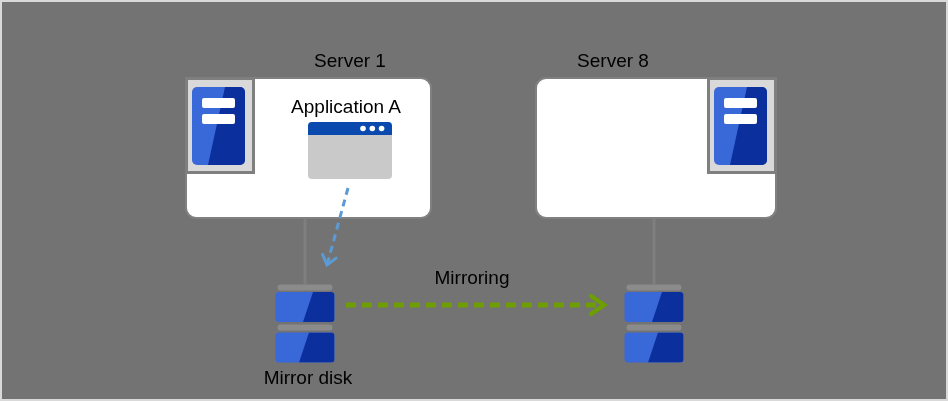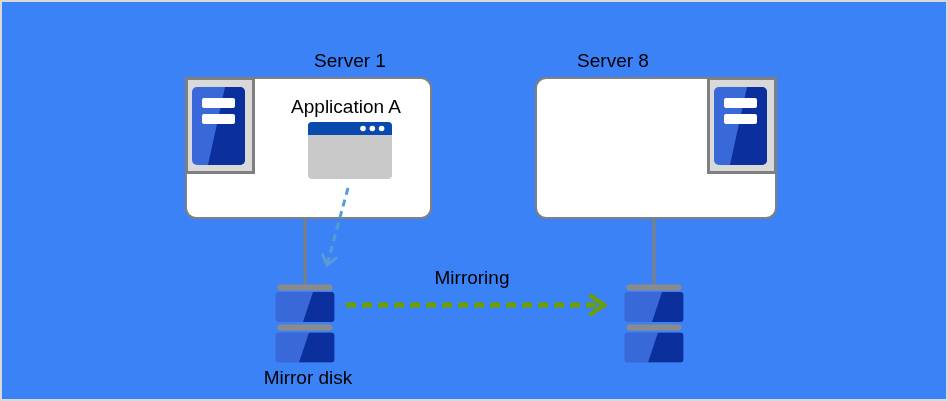--- a/index.html
+++ b/index.html
@@ -1,21 +1,21 @@
 <!DOCTYPE html>
 <html><head>
 <meta charset="utf-8">
 <style>
   html,body { margin:0; padding:0; background:#ffffff; }
   .canvas {
     position: relative;
     width: 948px;
     height: 401px;
     box-sizing: border-box;
-    background: #3b82f6;
+    background: #737373;
     border: 2px solid #d9d9d9;
     font-family: "Liberation Sans", sans-serif;
     color: #000000;
     overflow: hidden;
   }
   .abs { position: absolute; }
   .label {
     position: absolute;
     transform: translateX(-50%);
     font-size: 19px;

